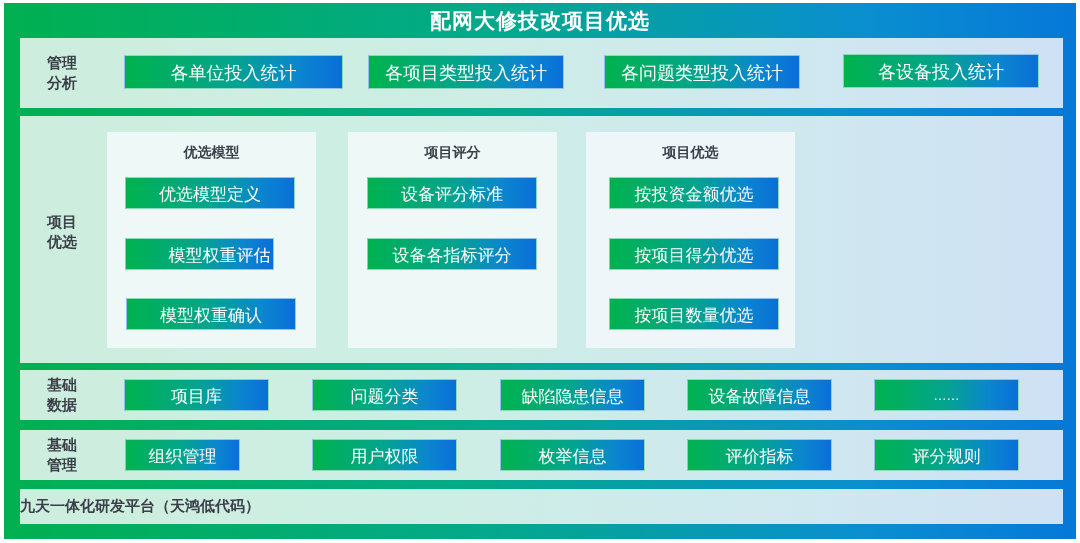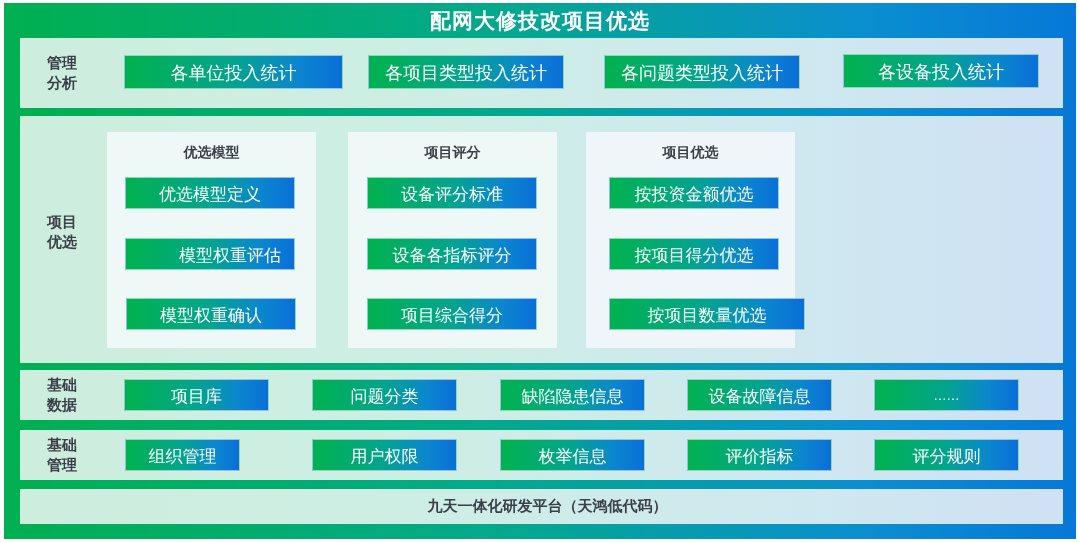--- a/index.html
+++ b/index.html
@@ -37,21 +37,21 @@
     position: absolute; top: 16px; width: 209px; height: 216px;
     background: #eef8f6;
   }
   .card.blueish { background: #eff6fa; }
   .card-title {
     position: absolute; top: 12px; left: 0; width: 100%; text-align: center;
     font-size: 14px; font-weight: bold; color: #3a3f48;
   }
   .footer-text {
     position: absolute; left: 0; top: 0; width: 100%; height: 35px; line-height: 35px;
-    text-align: center; font-size: 15px; font-weight: bold; color: #3a3f48; padding-left: 12px;
+    text-align: left; font-size: 15px; font-weight: bold; color: #3a3f48;
   }
 </style>
 </head>
 <body>
 
 <div class="frame">
   <div class="title">配网大修技改项目优选</div>
 
   <div class="panel p1">
     <div class="row-label" style="top:15px;">
@@ -66,36 +66,35 @@
 
   <div class="panel p2">
     <div class="row-label" style="top:96px;">
       <div>项目</div>
       <div>优选</div>
     </div>
 
     <div class="card" style="left:87px;">
       <div class="card-title">优选模型</div>
       <div class="btn small" style="left:18px; top:45px; width:170px;">优选模型定义</div>
-      <div class="btn small" style="left:18px; top:106px; width:170px;padding-left:40px;">模型权重评估</div>
+      <div class="btn small" style="left:18px; top:106px; width:149px;padding-left:40px;">模型权重评估</div>
       <div class="btn small" style="left:19px; top:166px; width:170px;">模型权重确认</div>
     </div>
 
     <div class="card" style="left:328px;">
       <div class="card-title">项目评分</div>
       <div class="btn small" style="left:19px; top:45px; width:170px;">设备评分标准</div>
       <div class="btn small" style="left:19px; top:106px; width:170px;">设备各指标评分</div>
-      <div class="btn small" style="left:19px; top:166px; width:170px;">项目综合得分</div>
     </div>
 
     <div class="card blueish" style="left:566px;padding-left:29px;">
       <div class="card-title">项目优选</div>
       <div class="btn small" style="left:23px; top:45px; width:170px;">按投资金额优选</div>
       <div class="btn small" style="left:23px; top:106px; width:170px;">按项目得分优选</div>
-      <div class="btn small" style="left:23px; top:166px; width:196px;">按项目数量优选</div>
+      <div class="btn small" style="left:23px; top:166px; width:170px;">按项目数量优选</div>
     </div>
 
   </div>
 
   <div class="panel p3">
     <div class="row-label" style="top:5px;">
       <div>基础</div>
       <div>数据</div>
     </div>
     <div class="btn small" style="left:104px; top:9px; width:145px;">项目库</div>

